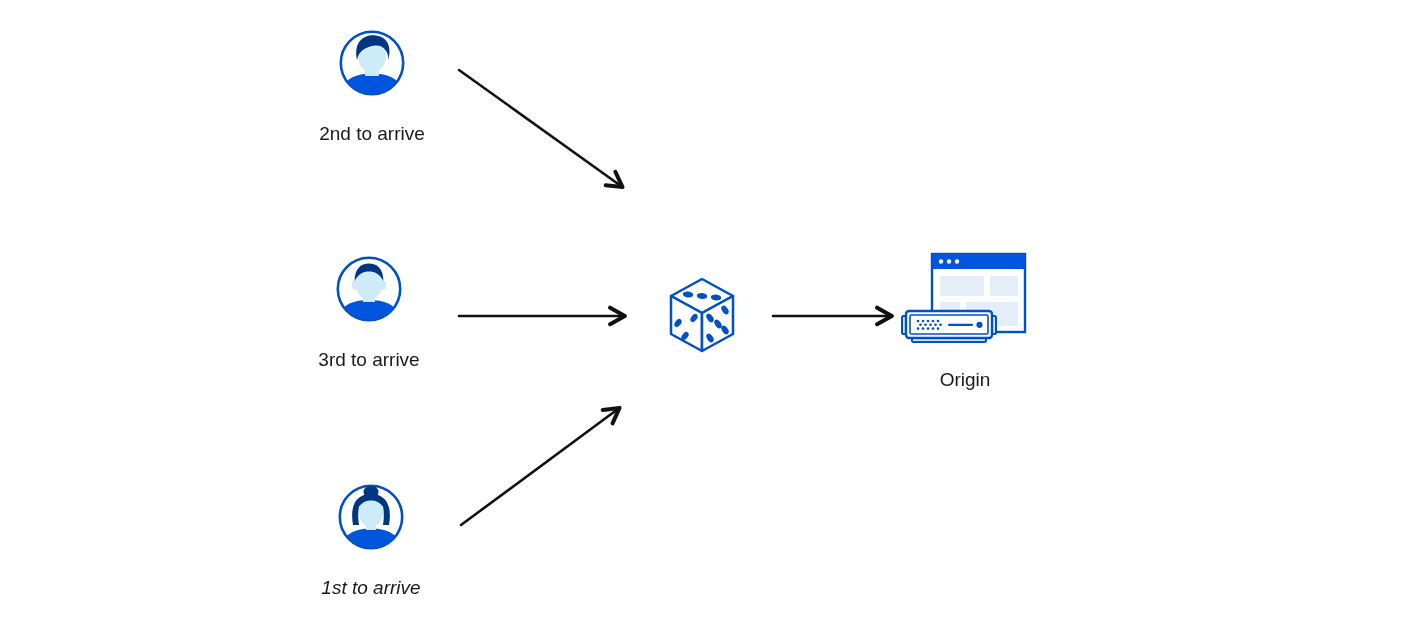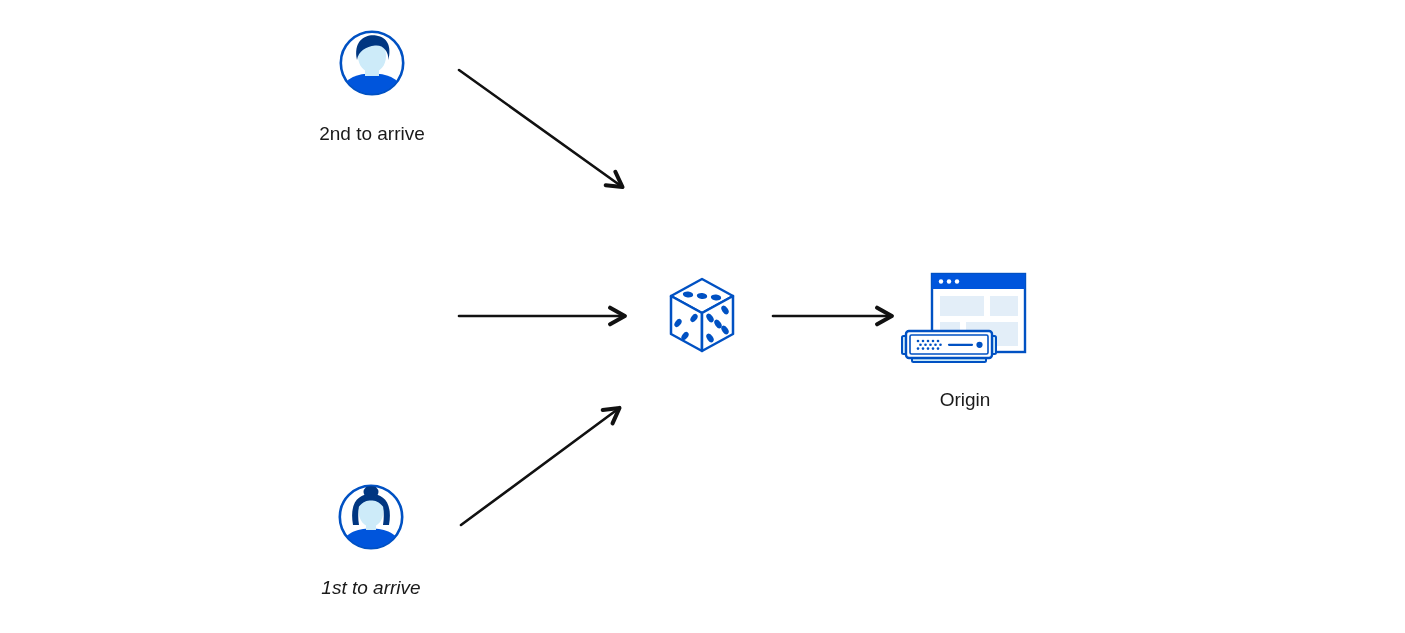--- a/index.html
+++ b/index.html
@@ -75,20 +75,41 @@
           <path class="f-shirt" d="M1,68 C4,50 17,44.5 34,44.5 C51,44.5 64,50 67,68 Z"></path>
           <rect class="f-face" x="27" y="30" width="14" height="17"></rect>
           <path class="f-face" d="M34,11 C43,11 48,18 48,27 C48,36.5 42,43.5 34,43.5 C26,43.5 20,36.5 20,27 C20,18 25,11 34,11 Z"></path>
           <path class="f-hair" d="M19,31 C15,12 27,5 38,6.5 C50,8 53.5,18 50.5,31 C50.5,22 45,15.5 37,16.5 C28,17.5 20.5,22 19,31 Z"></path>
         </g>
       </svg>
     </span>
     <span class="label">2nd to arrive</span>
   </div>
 
+  <div class="node" style="left:294px;top:255px;width:150px;">
+    <span>
+      <svg width="68" height="68" viewBox="0 0 68 68">
+        <defs>
+            <clipPath id="clipB">
+              <circle cx="34" cy="34" r="30.8"></circle>
+            </clipPath>
+          </defs>
+        <circle cx="34" cy="34" r="31.2" fill="#ffffff" stroke="var(--line-blue)" stroke-width="2.6"></circle>
+        <g clip-path="url(#clipB)">
+          <path class="f-shirt" d="M1,68 C4,51 16,45 34,45 C52,45 64,51 67,68 Z"></path>
+          <rect class="f-face" x="28" y="32" width="12" height="15"></rect>
+          <ellipse class="f-face" cx="20" cy="30" rx="3.4" ry="4.8"></ellipse>
+          <ellipse class="f-face" cx="48" cy="30" rx="3.4" ry="4.8"></ellipse>
+          <path class="f-face" d="M34,12 C43,12 47.5,19 47.5,28 C47.5,37.5 41.5,44.5 34,44.5 C26.5,44.5 20.5,37.5 20.5,28 C20.5,19 25,12 34,12 Z"></path>
+          <path class="f-hair" d="M19.5,26 C20,13 26,8.5 34,8.5 C42,8.5 48,13 48.5,26 C44,18.5 40,16.5 34,16.5 C28,16.5 24,18.5 19.5,26 Z"></path>
+        </g>
+      </svg>
+    </span>
+    <span class="label">3rd to arrive</span>
+  </div>
 
   <div class="node" style="left:296px;top:483px;width:150px;font-style:italic;">
     <span>
       <svg width="68" height="68" viewBox="0 0 68 68">
         <defs>
             <clipPath id="clipC">
               <circle cx="34" cy="34" r="30.8"></circle>
             </clipPath>
           </defs>
         <circle cx="34" cy="34" r="31.2" fill="#ffffff" stroke="var(--line-blue)" stroke-width="2.6"></circle>
@@ -122,21 +143,21 @@
 
         <ellipse class="f-blue" cx="43" cy="42" rx="2.9" ry="4.8" transform="rotate(-35 43 42)"></ellipse>
         <ellipse class="f-blue" cx="58" cy="34" rx="2.9" ry="4.8" transform="rotate(-35 58 34)"></ellipse>
         <ellipse class="f-blue" cx="51" cy="48" rx="2.9" ry="4.8" transform="rotate(-35 51 48)"></ellipse>
         <ellipse class="f-blue" cx="43" cy="62" rx="2.9" ry="4.8" transform="rotate(-35 43 62)"></ellipse>
         <ellipse class="f-blue" cx="58" cy="54" rx="2.9" ry="4.8" transform="rotate(-35 58 54)"></ellipse>
       </svg>
     </span>
   </div>
 
-  <div class="node origin-node" style="left:898px;top:272px;width:134px;">
+  <div class="node origin-node" style="left:898px;top:252px;width:134px;">
     <span>
       <svg width="130" height="100" viewBox="0 0 130 100">
 
         <g>
           <rect class="browser-frame" x="32" y="2" width="93" height="78"></rect>
           <rect class="f-bar" x="32" y="2" width="93" height="15"></rect>
           <circle cx="41" cy="9.5" r="2.2" fill="#ffffff"></circle>
           <circle cx="49" cy="9.5" r="2.2" fill="#ffffff"></circle>
           <circle cx="57" cy="9.5" r="2.2" fill="#ffffff"></circle>
           <rect class="f-pale" x="40" y="24" width="44" height="20"></rect>

